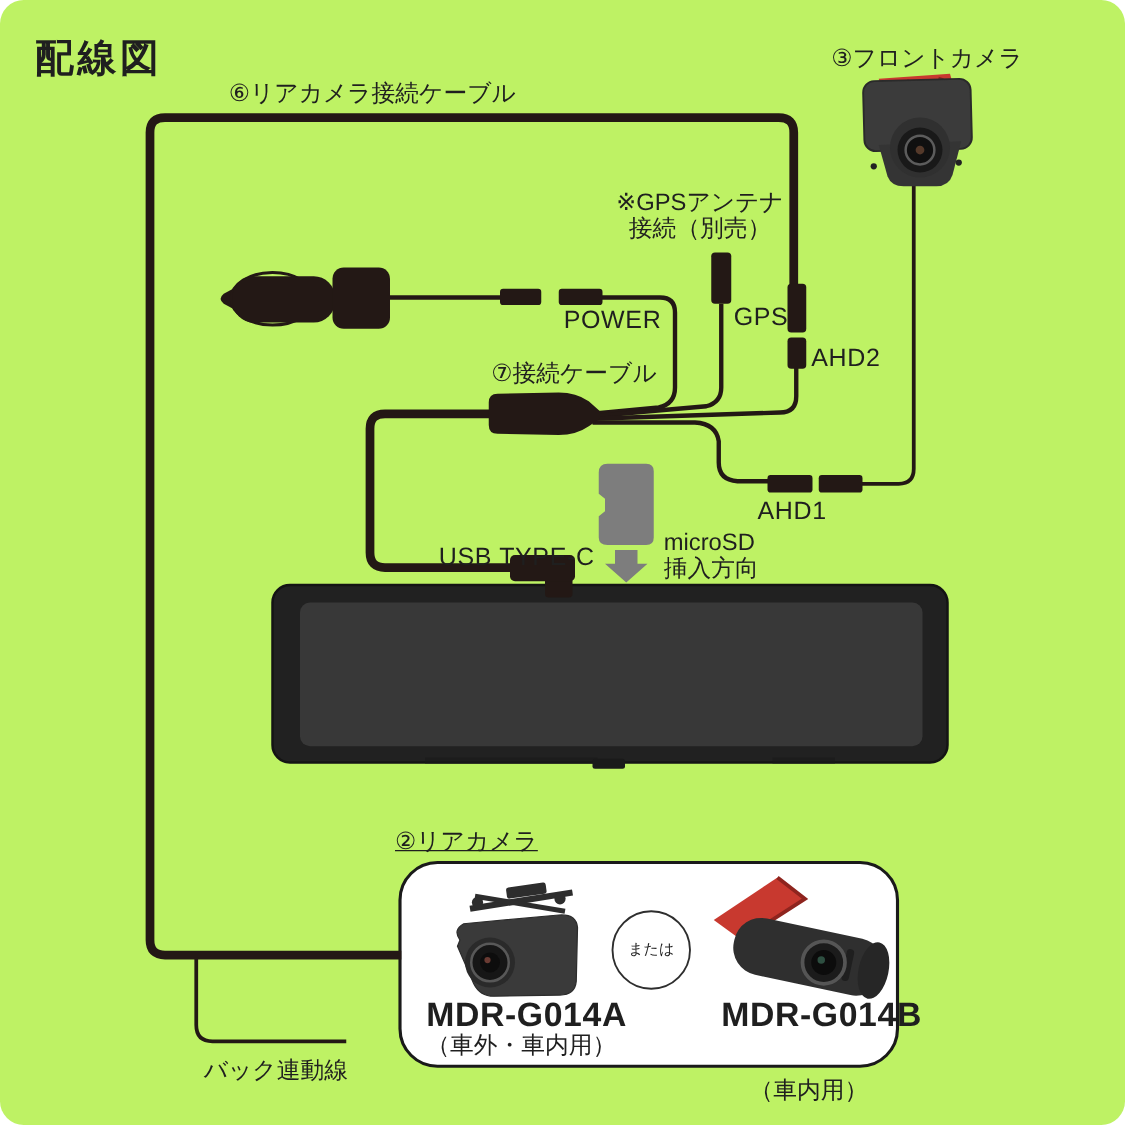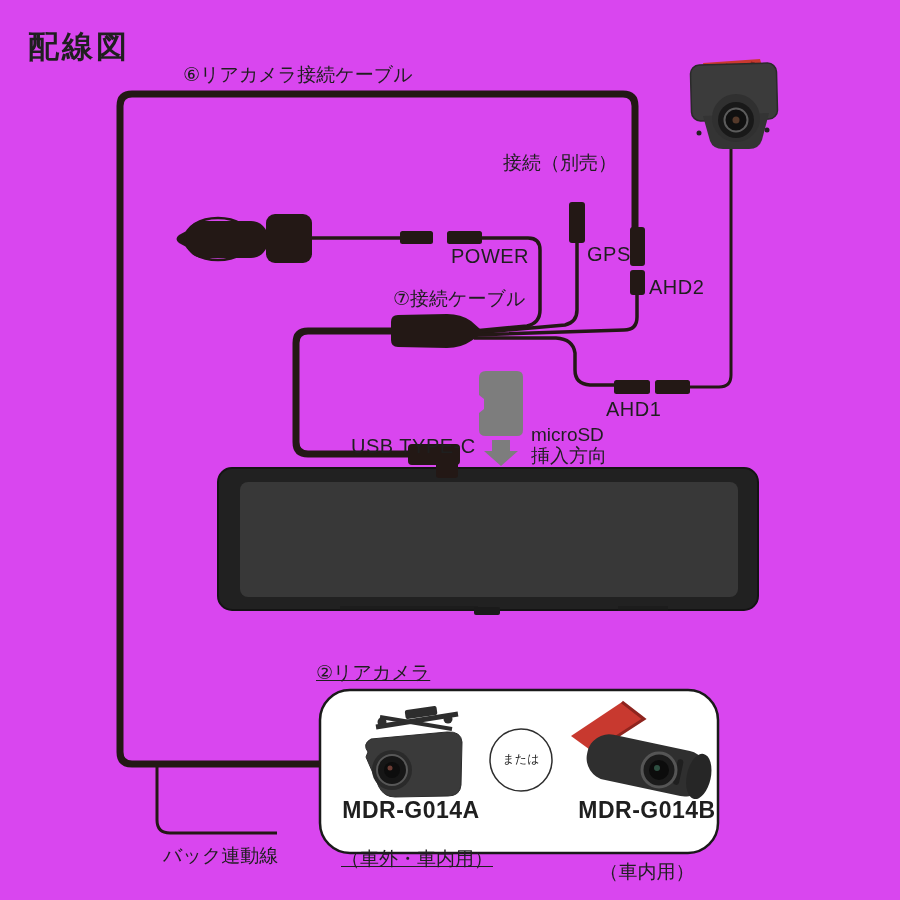--- a/index.html
+++ b/index.html
@@ -1,32 +1,32 @@
 <!DOCTYPE html>
 <html style="--cable: #231815; --gray: #7d7d7d; --red: #c8392f; --text: #1f1f1f; --mirror-bezel: #212121; --mirror-screen: #383838; --cam-body: #3a3a3a;"><head>
 <meta charset="utf-8">
 <style>
   :root{
     --cable:#231815; --gray:#7d7d7d; --red:#c8392f; --text:#1f1f1f;
     --mirror-bezel:#212121; --mirror-screen:#383838; --cam-body:#3a3a3a;
   }
   html,body{margin:0;padding:0;background:#fff;}
-  #stage{position:relative;width:900px;height:900px;background:#d946ef;overflow:hidden;
-         font-family:"Liberation Sans","DejaVu Sans",sans-serif;color:var(--text);}
+  #stage{position:relative;width:900px;height:900px;background:#bef264;overflow:hidden;
+         font-family:"Liberation Sans","DejaVu Sans",sans-serif;color:var(--text);border-radius:19px;}
   #diagram-svg{position:absolute;left:0;top:0;}
   .lbl{position:absolute;white-space:nowrap;color:var(--text);}
   .cable{stroke:var(--cable);fill:none;stroke-width:7;}
   .wire{stroke:var(--cable);fill:none;stroke-width:3.5;}
   .thin{stroke:var(--cable);fill:none;stroke-width:3;}
   .conn{fill:var(--cable);}
   .grayfill{fill:var(--gray);}
   .t-title{font-size:31px;font-weight:800;letter-spacing:3px;}
   .t19{font-size:19px;}
   .t20{font-size:20px;letter-spacing:.5px;}
-  .t23{font-size:23px;font-weight:600;letter-spacing:.5px;}
+  .t23{font-size:27px;font-weight:600;letter-spacing:.5px;}
   .ctr{text-align:center;}
 </style>
 </head>
 <body>
 
 <div id="stage">
 
   <svg id="diagram-svg" width="900" height="900" viewBox="0 0 900 900">
 
     <rect x="320" y="690" width="398" height="163" rx="30" fill="#ffffff" stroke="#1a1a1a" stroke-width="2.5"></rect>
@@ -124,22 +124,24 @@
       <circle cx="659" cy="770" r="17" fill="#1b1b1b" stroke="#555555" stroke-width="3"></circle>
       <circle cx="659" cy="770" r="10" fill="#0c0c0c"></circle>
       <circle cx="657" cy="768" r="3" fill="#2e4f41"></circle>
     </g>
   </svg>
 
   <div class="lbl t-title" style="left:28px;top:26px;">配線図</div>
 
   <div class="lbl t19" style="left:183px;top:62px;">⑥リアカメラ接続ケーブル</div>
 
+  <div class="lbl t19" style="left:665px;top:34px;">③フロントカメラ</div>
 
   <div class="lbl t19 ctr" style="left:480px;top:152px;width:160px;line-height:21px;">
+    <div>※GPSアンテナ</div>
     <div>接続（別売）</div>
   </div>
 
   <div class="lbl t20" style="left:451px;top:245px;">POWER</div>
   <div class="lbl t20" style="left:587px;top:243px;">GPS</div>
   <div class="lbl t20" style="left:649px;top:276px;">AHD2</div>
   <div class="lbl t20" style="left:606px;top:398px;">AHD1</div>
 
   <div class="lbl t19" style="left:393px;top:286px;">⑦接続ケーブル</div>
   <div class="lbl t20" style="left:351px;top:419px;margin-top:16px;">USB TYPE-C</div>
@@ -147,19 +149,19 @@
   <div class="lbl t19" style="left:531px;top:424px;line-height:21px;">
     <div>microSD</div>
     <div>挿入方向</div>
   </div>
 
   <div class="lbl t19" style="left:316px;top:660px;text-decoration:underline;">②リアカメラ</div>
 
   <div class="lbl t19 ctr" style="left:490px;top:751px;width:62px;font-size:12px;">または</div>
 
   <div class="lbl t23 ctr" style="left:341px;top:797px;width:140px;">MDR-G014A</div>
-  <div class="lbl t19 ctr" style="left:341px;top:846px;width:140px;text-decoration:underline;">（車外・車内用）</div>
+  <div class="lbl t19 ctr" style="left:341px;top:823px;width:140px;">（車外・車内用）</div>
 
   <div class="lbl t23 ctr" style="left:577px;top:797px;width:140px;">MDR-G014B</div>
   <div class="lbl t19 ctr" style="left:577px;top:859px;width:140px;">（車内用）</div>
 
   <div class="lbl t19" style="left:163px;top:843px;">バック連動線</div>
 </div>
 
 </body></html>

